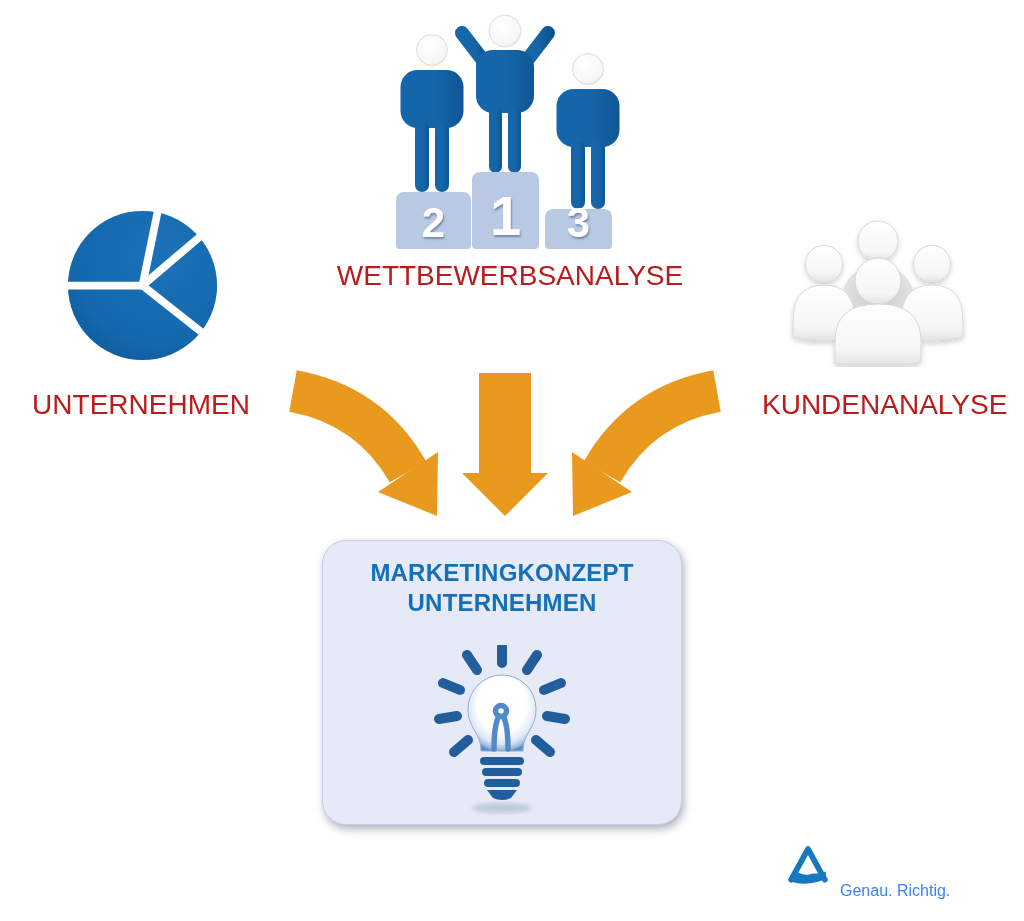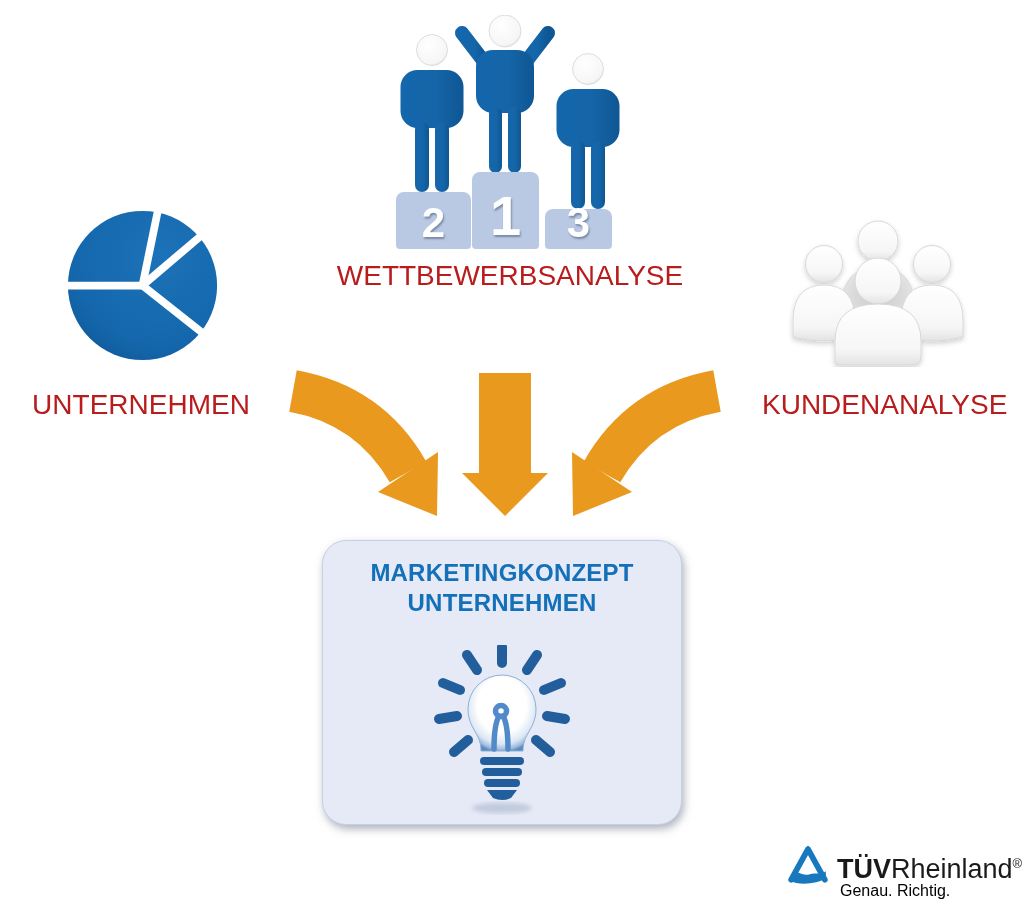--- a/index.html
+++ b/index.html
@@ -35,21 +35,21 @@
   
   .logo-wrap{position:absolute;left:783px;top:842px;width:238px;height:62px;}
   .brand-line{
     position:absolute;left:54px;top:8px;white-space:nowrap;color:#1a1a1a;
     font-size:27px;line-height:27px;
   }
   .brand-bold{font-weight:700;}
   .brand-reg{font-weight:400;}
   .brand-r{font-size:13px;vertical-align:10px;}
   .logo-tagline{
-    position:absolute;left:57px;top:40px;color:#000000;font-size:16px;
+    position:absolute;left:57px;top:40px;color:#3b82f6;font-size:16px;
   }
 </style>
 </head>
 <body>
 
 <div id="canvas">
 
   <div class="abs" style="left:0;top:0;width:0;height:0;">
 
     <svg class="abs" style="left:390px;top:34px;" width="84" height="160" viewBox="0 0 84 160">
@@ -218,17 +218,16 @@
       </g>
     </svg>
   </div>
 
   <div class="logo-wrap">
     <svg class="abs" style="left:4px;top:3px;" width="42" height="42" viewBox="0 0 40 40">
       <polygon points="20,4 36,33 4,33" fill="#ffffff"></polygon>
       <path d="M20,4 L36,33 M20,4 L4,33" stroke="#1878BE" stroke-width="5.5" stroke-linecap="round" stroke-linejoin="round" fill="none"></path>
       <path d="M4,28 C10,23 15,30 21,28 C27,26 32,29 37,25 L37,32 C29,37 11,39 3,34 Z" fill="#1878BE"></path>
     </svg>
-    <div class="brand-line"><span class="brand-bold">TÜV</span><span class="brand-reg">Rheinland</span><span class="brand-r">®</span></div>
     <div class="logo-tagline">Genau. Richtig.</div>
   </div>
 
 </div>
 
 </body></html>

